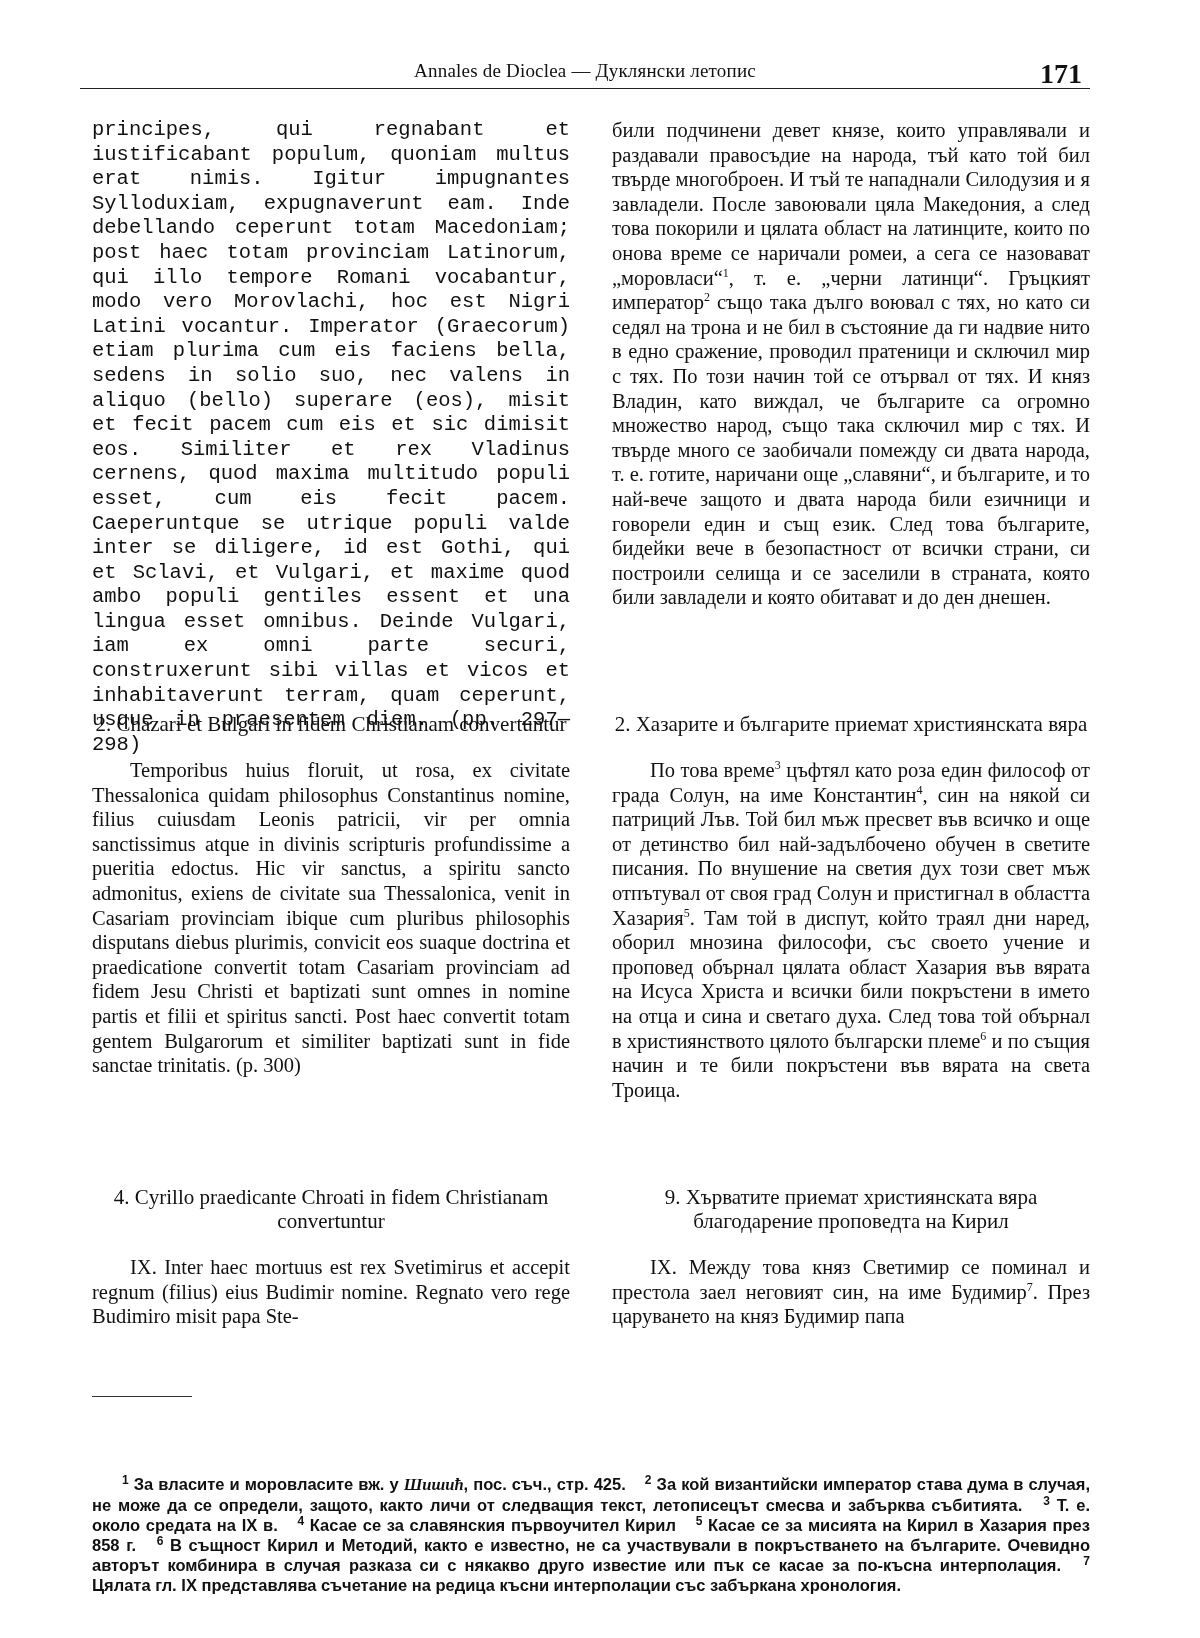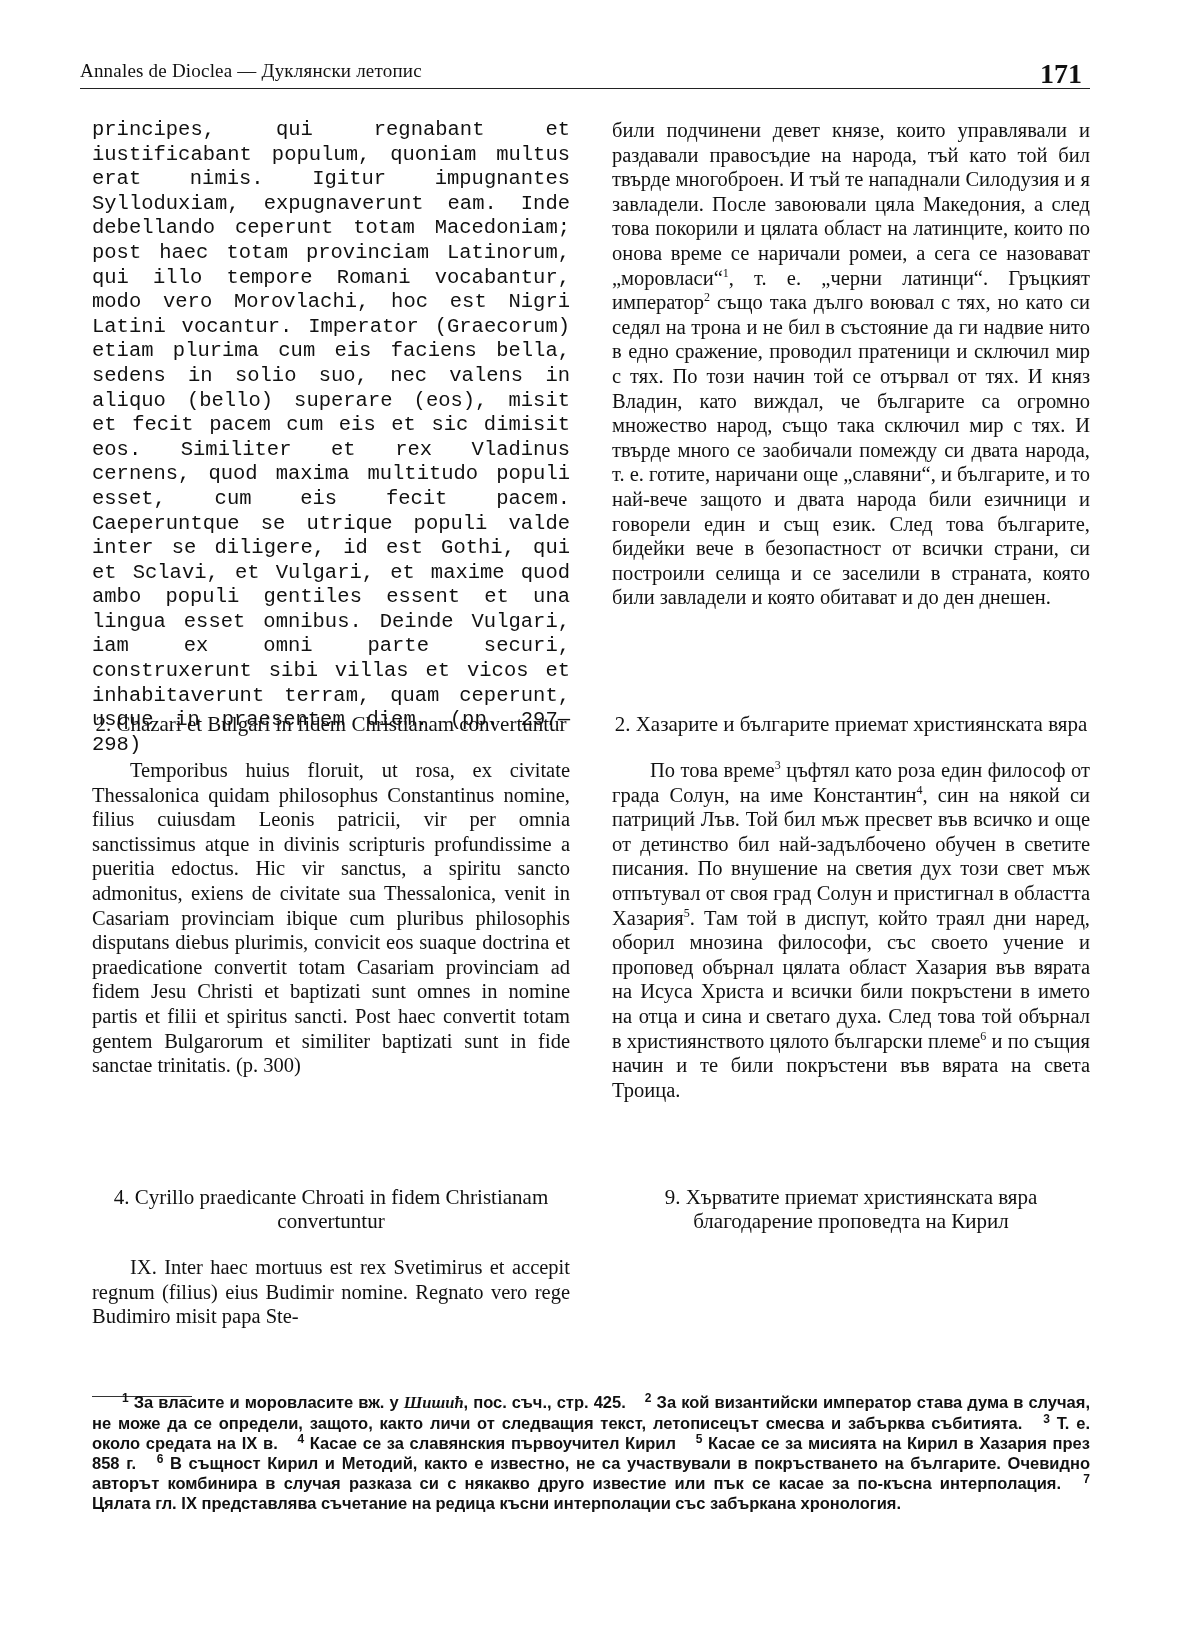--- a/index.html
+++ b/index.html
@@ -4,21 +4,21 @@
 <style>
   html, body { margin: 0; padding: 0; background: #ffffff; }
   body {
     width: 1200px; height: 1638px; position: relative; overflow: hidden;
     font-family: "Liberation Serif", "DejaVu Serif", serif; color: #111;
   }
   .header {
     position: absolute; left: 80px; top: 58px; width: 1010px; height: 30px;
   }
   .header .title {
-    position: absolute; left: 0; right: 0; text-align: left; top: 2px;
+    position: absolute; left: 0; right: 0; text-align: center; top: 2px;
     font-size: 19px; letter-spacing: 0.2px;
   }
   .header .pagenum {
     position: absolute; right: 8px; top: 0; font-size: 28px; font-weight: bold;
   }
   .header-rule {
     position: absolute; left: 80px; top: 88px; width: 1010px; height: 0;
     border-top: 1.5px solid #222;
   }
   .col {
@@ -32,21 +32,21 @@
   .heading {
     text-align: center; font-size: 21px; line-height: 24px;
     margin: 0;
   }
   sup { font-size: 12px; line-height: 0; vertical-align: super; }
   .fn-rule {
     position: absolute; left: 92px; top: 1396px; width: 100px;
     border-top: 1px solid #333;
   }
   .footnotes {
-    position: absolute; left: 92px; top: 1392px; width: 998px;
+    position: absolute; left: 92px; top: 1474px; width: 998px;
     font-size: 16.5px; line-height: 20px; text-align: justify; font-weight: bold;
     font-family: "Liberation Sans", "DejaVu Sans", sans-serif;
   }
   .footnotes p { margin: 0; text-indent: 30px; }
   .footnotes .fn { margin-right: 14px; }
   .footnotes i { font-family: "Liberation Serif", serif; }
 </style>
 </head>
 <body>
 
@@ -70,20 +70,21 @@
 
 <div class="col right" style="top:118px;">
   <p class="para"><span>били подчинени девет князе, които управлявали и раздавали правосъдие на народа, тъй като той бил твърде многоброен. И тъй те нападнали Силодузия и я завладели. После завоювали цяла Македония, а след това покорили и цялата област на латинците, които по онова време се наричали ромеи, а сега се назовават „моровласи“</span><sup>1</sup><span>, т. е. „черни латинци“. Гръцкият император</span><sup>2</sup><span> също така дълго воювал с тях, но като си седял на трона и не бил в състояние да ги надвие нито в едно сражение, проводил пратеници и сключил мир с тях. По този начин той се отървал от тях. И княз Владин, като виждал, че българите са огромно множество народ, също така сключил мир с тях. И твърде много се заобичали помежду си двата народа, т. е. готите, наричани още „славяни“, и българите, и то най-вече защото и двата народа били езичници и говорели един и същ език. След това българите, бидейки вече в безопастност от всички страни, си построили селища и се заселили в страната, която били завладели и която обитават и до ден днешен.</span></p>
 </div>
 <div class="col right" style="top:712px;">
   <p class="heading">2. Хазарите и българите приемат християнската вяра</p>
   <p class="para indent" style="margin-top:22px;"><span>По това време</span><sup>3</sup><span> цъфтял като роза един философ от града Солун, на име Константин</span><sup>4</sup><span>, син на някой си патриций Лъв. Той бил мъж пресвет във всичко и още от детинство бил най-задълбочено обучен в светите писания. По внушение на светия дух този свет мъж отпътувал от своя град Солун и пристигнал в областта Хазария</span><sup>5</sup><span>. Там той в диспут, който траял дни наред, оборил мнозина философи, със своето учение и проповед обърнал цялата област Хазария във вярата на Исуса Христа и всички били покръстени в името на отца и сина и светаго духа. След това той обърнал в християнството цялото български племе</span><sup>6</sup><span> и по същия начин и те били покръстени във вярата на света Троица.</span></p>
 </div>
 <div class="col right" style="top:1185px;">
   <p class="heading">9. Хърватите приемат християнската вяра благодарение проповедта на Кирил</p>
+  <p class="para indent" style="margin-top:22px;"><span>IX. Между това княз Светимир се поминал и престола заел неговият син, на име Будимир</span><sup>7</sup><span>. През царуването на княз Будимир папа</span></p>
 </div>
 
 <div class="fn-rule"></div>
 <div class="footnotes">
   <p>
     <sup>1</sup> <span>За власите и моровласите вж. у </span><i>Шишић</i><span class="fn">, пос. съч., стр. 425.</span>
     <sup>2</sup> <span class="fn">За кой византийски император става дума в случая, не може да се определи, защото, както личи от следващия текст, летописецът смесва и забърква събитията.</span>
     <sup>3</sup> <span class="fn">Т. е. около средата на IX в.</span>
     <sup>4</sup> <span class="fn">Касае се за славянския първоучител Кирил</span>
     <sup>5</sup> <span class="fn">Касае се за мисията на Кирил в Хазария през 858 г.</span>

